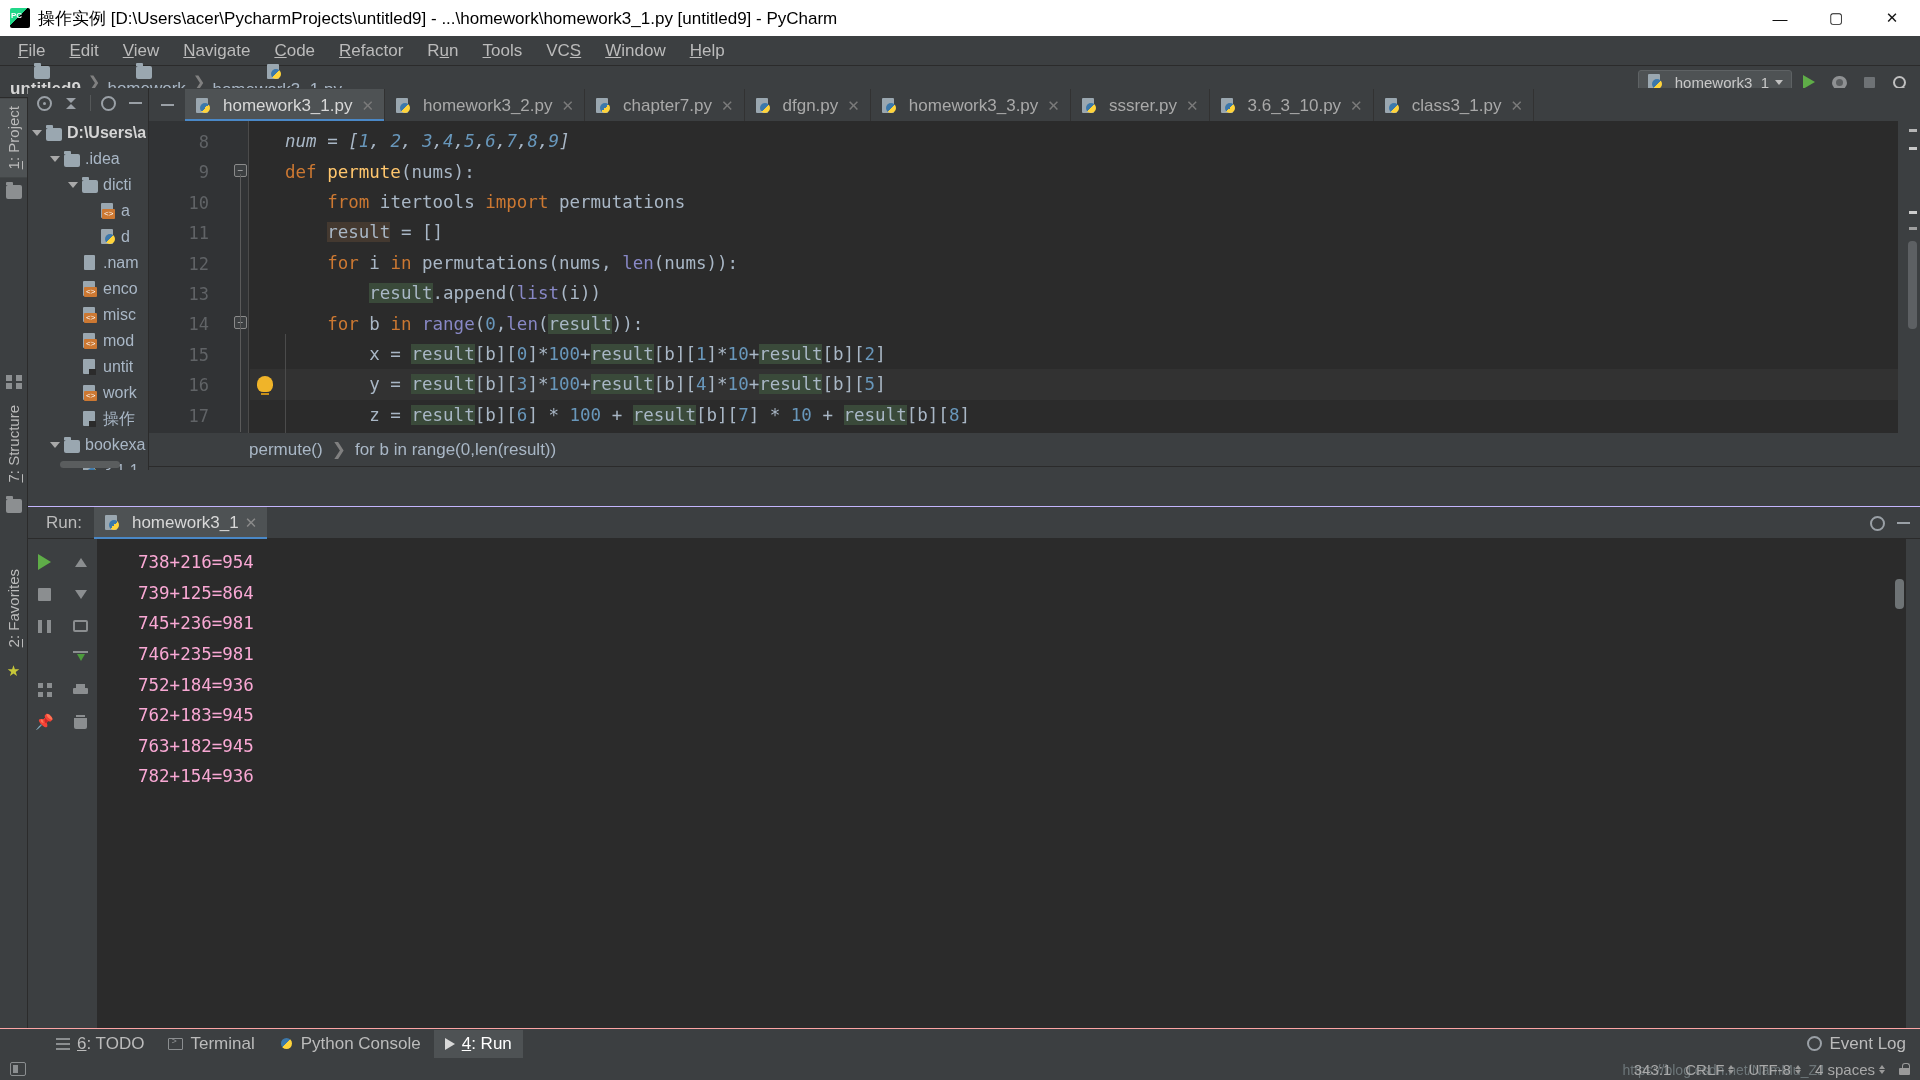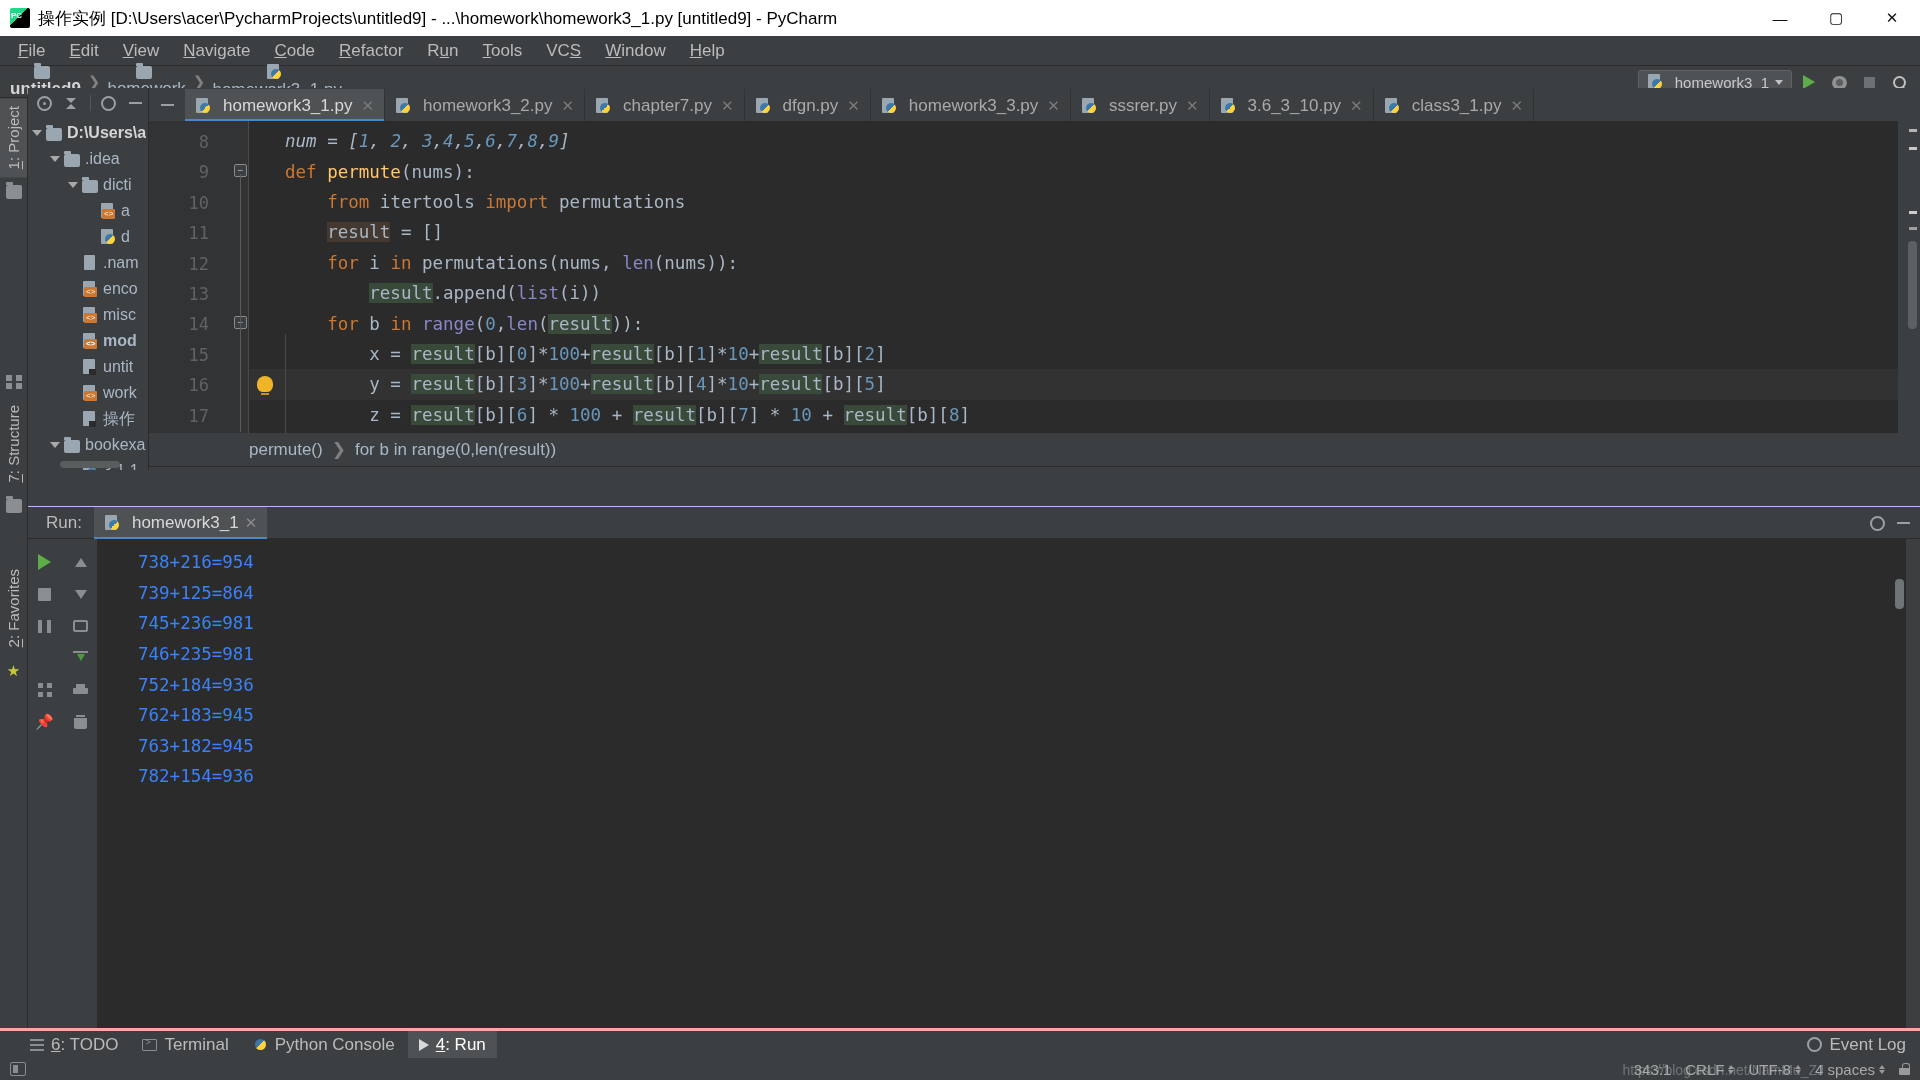--- a/index.html
+++ b/index.html
@@ -252,33 +252,33 @@
   .rs-trash { width:13px;height:14px;position:relative; }
   .rs-trash::before{content:"";position:absolute;left:0;top:3px;width:13px;height:11px;background:#8b8e90;border-radius:0 0 2px 2px;}
   .rs-trash::after{content:"";position:absolute;left:2px;top:0;width:9px;height:2px;background:#8b8e90;}
 
   .console {
     position:absolute; left:70px; top:32px; right:14px; bottom:0;
     background:#2b2b2b; overflow:hidden; padding:8px 0 0 40px;
   }
   .console-line {
     height:30.6px; font-family:"DejaVu Sans Mono","Liberation Mono",monospace;
-    font-size:17.5px; color:#3b82f6; white-space:pre;
+    font-size:17.5px; color:#f9a8d4; white-space:pre;
     display:flex; align-items:center;
   }
   .console-scroll {
     position:absolute; right:2px; top:40px; width:9px; height:30px;
     background:#6e7375; border-radius:4px;
   }
 
   
   .bottombar {
     position:absolute; left:0; bottom:22px; right:0; height:30px;
     background:#3c3f41; display:flex; align-items:center; gap:2px;
-    padding-left:19px; border-top:3px solid #fca5a5;
+    padding-left:45px; border-top:1px solid #fca5a5;
   }
   .bb-item {
     display:flex; align-items:center; gap:7px; padding:4px 11px;
     font-size:17px; color:#bbbbbb; white-space:nowrap;
   }
   .bb-item.active { background:#4e5254; color:#ffffff; }
   .bb-item .mn { text-decoration:underline; }
   .todo-ico{width:14px;height:12px;position:relative;}
   .todo-ico i{position:absolute;left:0;width:14px;height:2px;background:#8b8e90;}
   .term-ico{width:15px;height:12px;border:1.5px solid #8b8e90;border-radius:1px;position:relative;}
@@ -444,21 +444,21 @@
         <div class="tnode" style="padding-left: 40px;">
           <span style="width: 14px; flex: 0 0 auto;"></span>
           <span class="ico-xml" style="margin-right: 5px;"></span>
           <span class="lbl">enco</span>
         </div>
         <div class="tnode" style="padding-left: 40px;">
           <span style="width: 14px; flex: 0 0 auto;"></span>
           <span class="ico-xml" style="margin-right: 5px;"></span>
           <span class="lbl">misc</span>
         </div>
-        <div class="tnode" style="padding-left: 40px; font-weight: bold;">
+        <div class="tnode" style="padding-left: 40px;">
           <span style="width: 14px; flex: 0 0 auto;"></span>
           <span class="ico-xml" style="margin-right: 5px;"></span>
           <span class="lbl">mod</span>
         </div>
         <div class="tnode" style="padding-left: 40px;">
           <span style="width: 14px; flex: 0 0 auto;"></span>
           <span class="ico-mod" style="margin-right: 5px;"></span>
           <span class="lbl">untit</span>
         </div>
         <div class="tnode" style="padding-left: 40px;">

